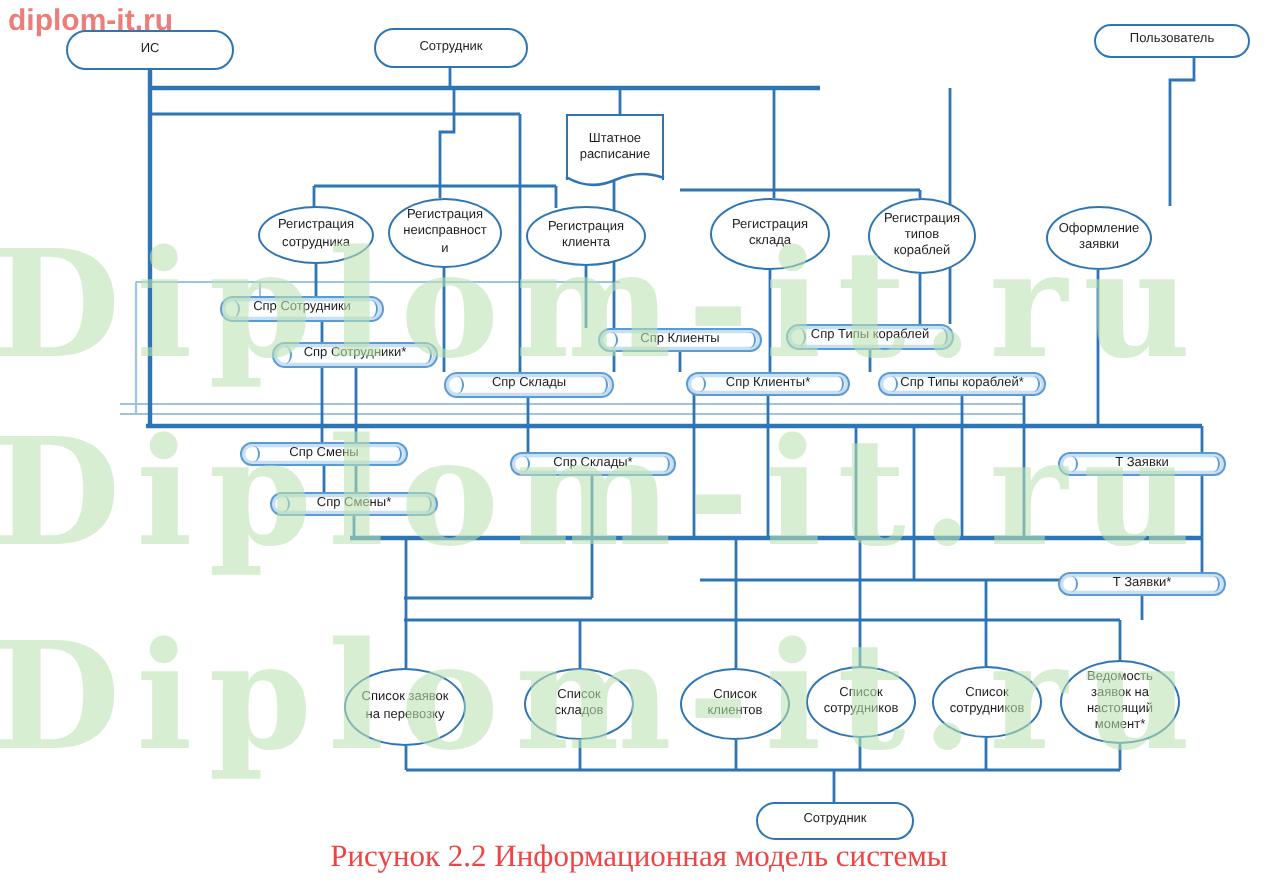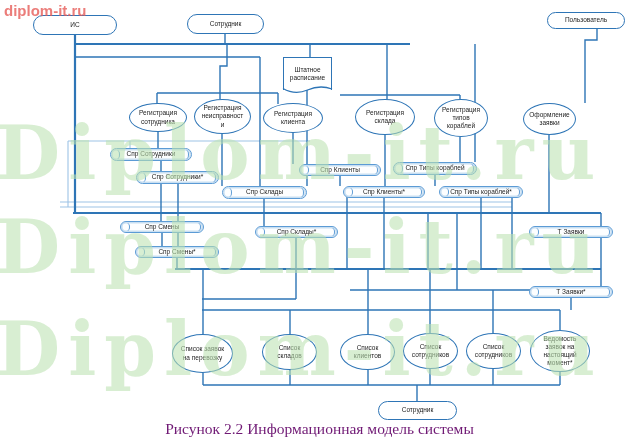--- a/index.html
+++ b/index.html
@@ -20,21 +20,21 @@
   .datastore::after{content:'';position:absolute;right:2px;top:1px;bottom:1px;width:6px;
              border-right:1px solid #5B9BD5;border-radius:50%;}
   .document{border:1.3px solid #2E75B6;border-bottom:none;}
   .docwave{position:absolute;left:-1px;bottom:-5px;width:calc(100% + 2px);height:9px;overflow:visible;}
   .wm-row{position:absolute;left:-4px;z-index:3;pointer-events:none;white-space:nowrap;
           font-family:"DejaVu Serif",serif;font-weight:bold;font-size:74px;line-height:1;
           letter-spacing:8px;color:rgba(187,226,178,0.58);}
   #wm-red{position:absolute;left:4px;top:2px;z-index:3;pointer-events:none;
           font-size:15px;font-weight:bold;color:rgba(230,88,85,0.78);}
   #caption{position:absolute;left:0;top:420px;width:100%;text-align:center;z-index:2;
-           font-family:"Liberation Serif",serif;font-size:15.5px;color:#701a75;}
+           font-family:"Liberation Serif",serif;font-size:15.5px;color:#ef4444;}
 </style>
 </head>
 <body>
 
 <div id="stage">
 
   <svg id="lines" width="639" height="443">
     <g stroke="#9DC3E6" fill="none" stroke-width="1.1">
       <path d="M68 141 H310 M68 141 V207 M130 141 V148 M60 202 H512 M60 207 H512"></path>
     </g>

